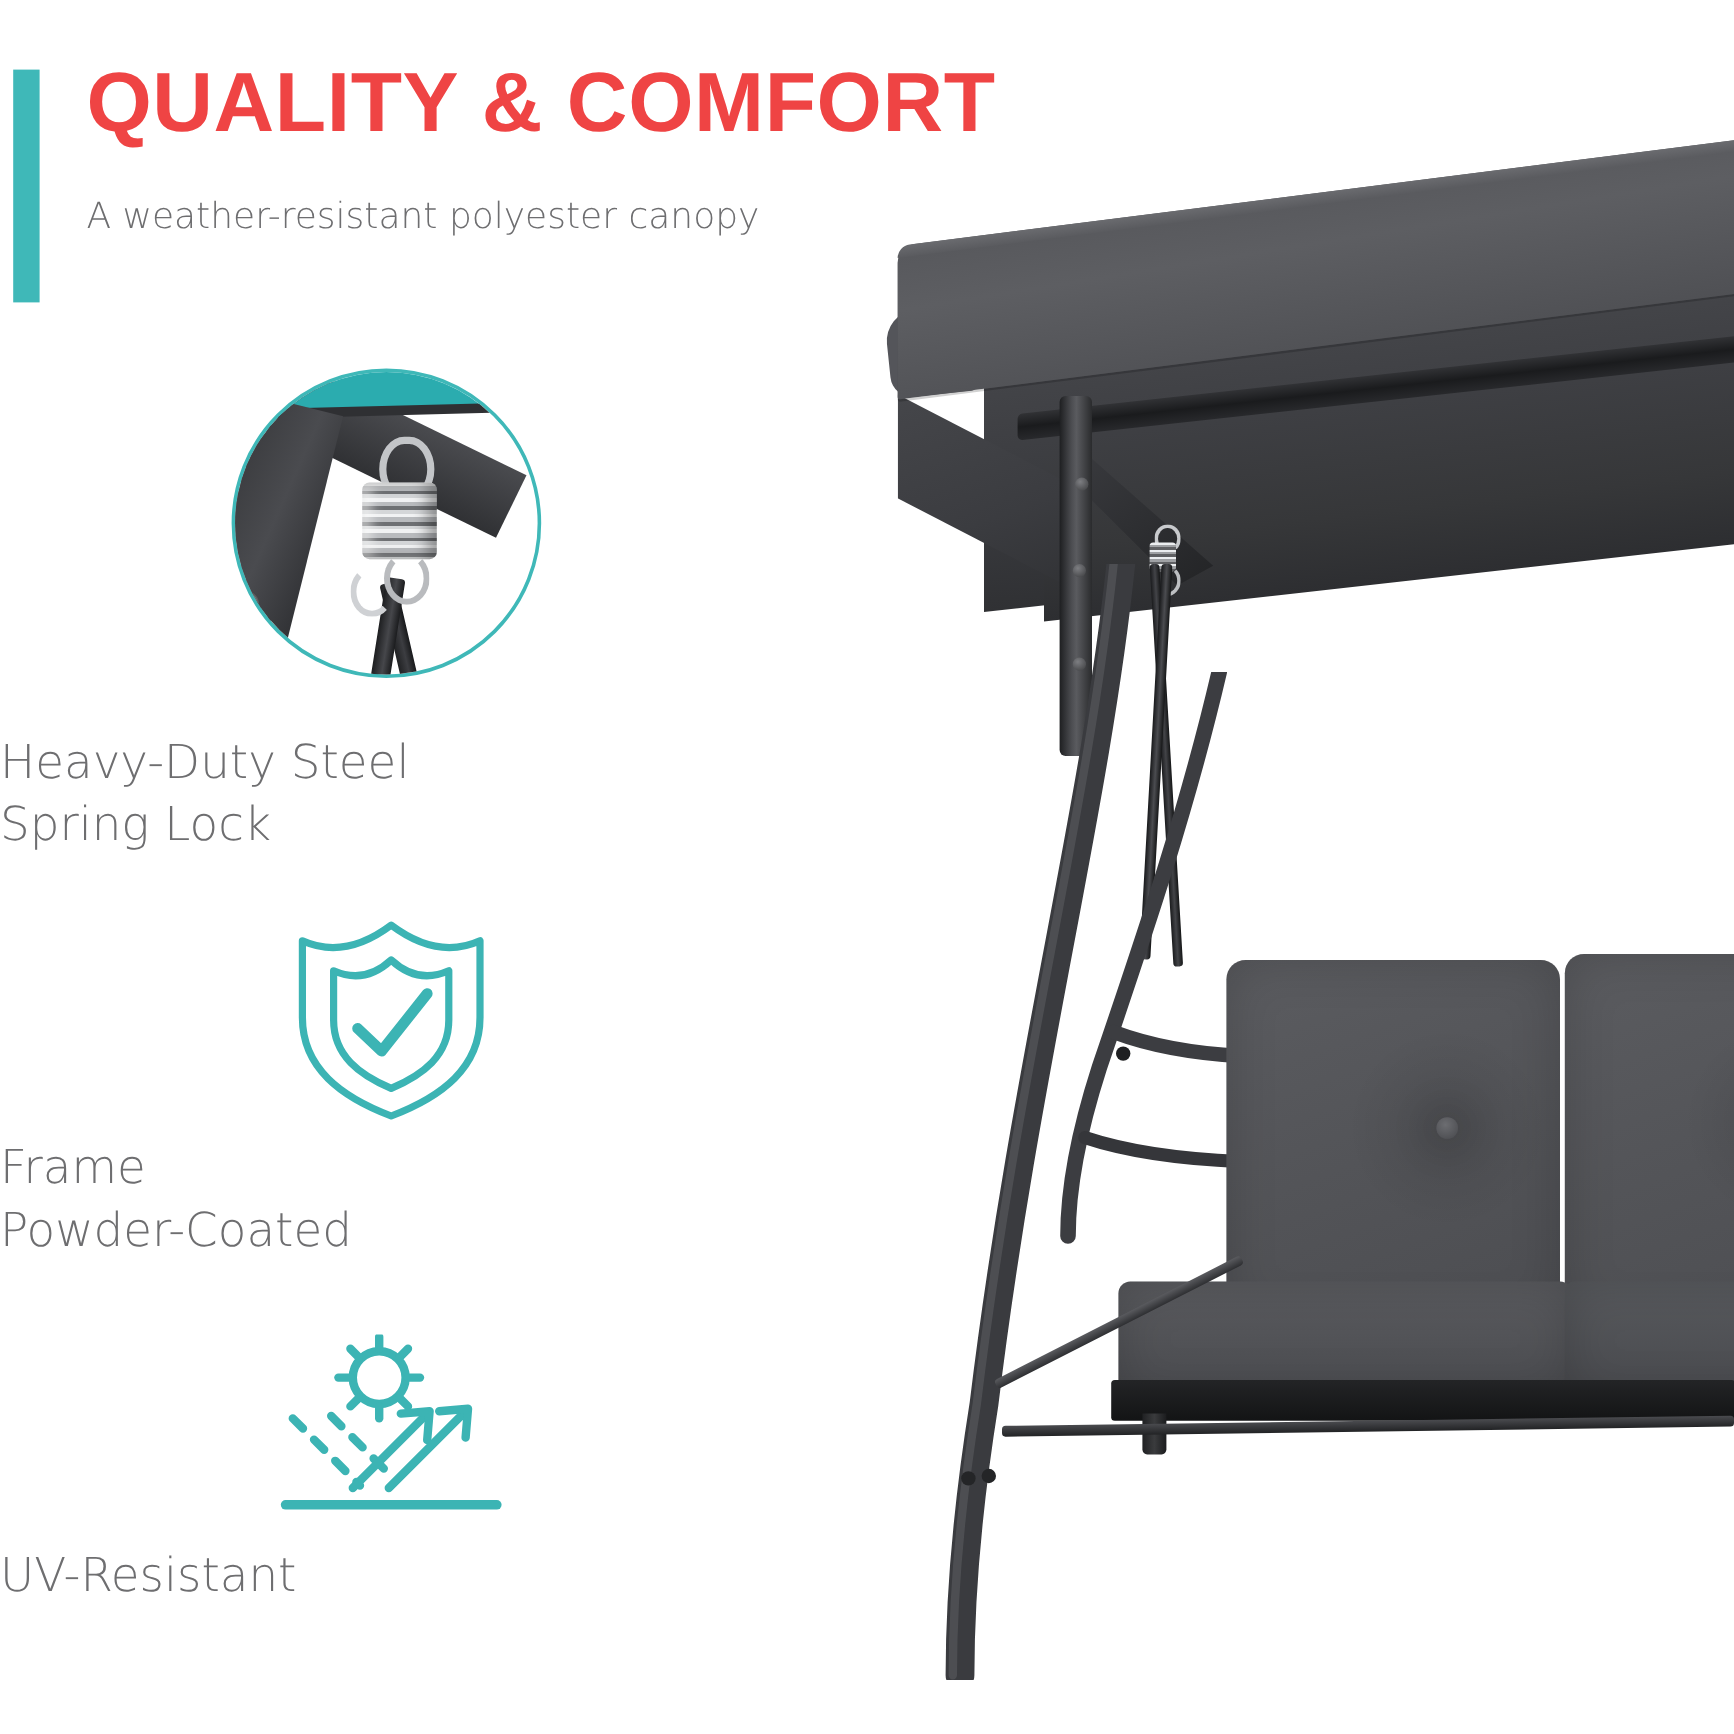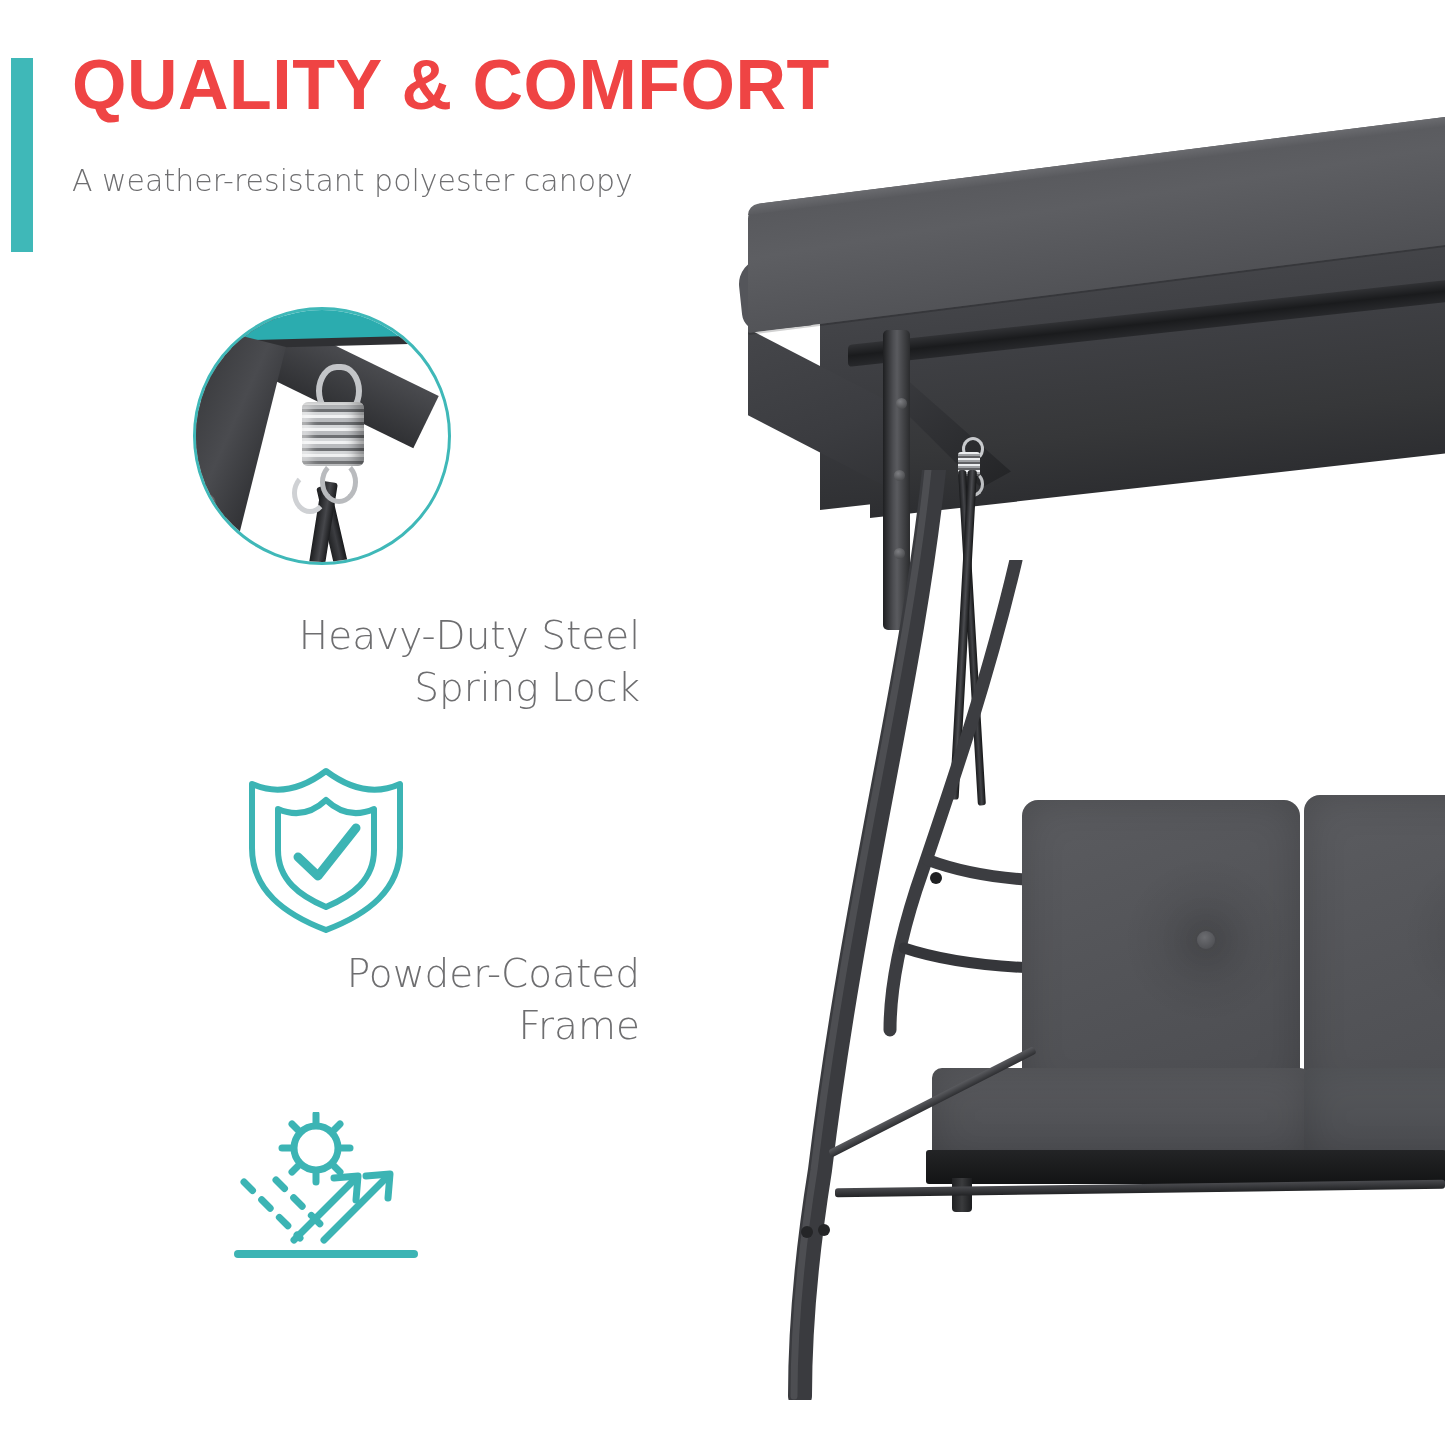--- a/index.html
+++ b/index.html
@@ -26,21 +26,21 @@
   }
   .subhead{
     position:absolute;left:72px;top:152px;width:830px;
     font-size:30px;line-height:58px;
     font-weight:300;color:#6E6E70;
     font-family:"DejaVu Sans", sans-serif;
   }
   .subhead div{white-space:nowrap;}
 
   
-  .feature{position:absolute;left:0;width:640px;text-align:right;}
+  .feature{position:absolute;left:0;width:640px;text-align:left;}
   .feature .label{
     font-size:39px;line-height:52px;font-weight:300;color:#6E6E70;
     font-family:"DejaVu Sans", sans-serif;
   }
   .feature .label div{white-space:nowrap;}
 
   
   .photo-circle{
     position:absolute;left:193px;top:307px;width:258px;height:258px;
     border-radius:50%;
@@ -314,22 +314,22 @@
       <path d="M12 22 C34 32 58 30 86 9 C114 30 138 32 160 22 L160 86
                C160 128 128 152 86 168 C44 152 12 128 12 86 Z" stroke="#3CB4B4" stroke-width="6" fill="none" stroke-linejoin="round"></path>
       <path d="M38 47 C54 54 70 53 86 38 C102 53 118 54 134 47 L134 88
                C134 118 112 134 86 145 C60 134 38 118 38 88 Z" stroke="#3CB4B4" stroke-width="6" fill="none" stroke-linejoin="round"></path>
       <path d="M58 95 L78 114 L116 66" stroke="#3CB4B4" stroke-width="9" fill="none" stroke-linecap="round" stroke-linejoin="round"></path>
     </svg>
   </div>
 
   <div class="feature" style="top:948px;">
     <div class="label">
+      <div>Frame</div>
       <div>Powder-Coated</div>
-      <div>Frame</div>
     </div>
   </div>
 
   <div class="icon-wrap" style="left:228px;top:1112px;">
     <svg width="196" height="168" viewBox="0 0 196 168" fill="none">
       <g stroke="#3CB4B4" stroke-width="7" stroke-linecap="round">
 
         <circle cx="88" cy="36" r="22" fill="none"></circle>
 
         <line x1="88" y1="2" x2="88" y2="12"></line>
@@ -353,20 +353,21 @@
         <path d="M96 128 L160 64"></path>
         <path d="M138 64 L162 62 L160 86"></path>
       </g>
 
       <line x1="10" y1="142" x2="186" y2="142" stroke="#3CB4B4" stroke-width="8" stroke-linecap="round"></line>
     </svg>
   </div>
 
   <div class="feature" style="top:1288px;">
     <div class="label">
+      <div>UV-Resistant</div>
     </div>
   </div>
 
   <div class="product">
 
     <div class="canopy-under"></div>
     <div class="canopy-flap"></div>
     <div class="canopy-bar"></div>
     <div class="canopy-side"></div>
     <div class="canopy-nose"></div>

